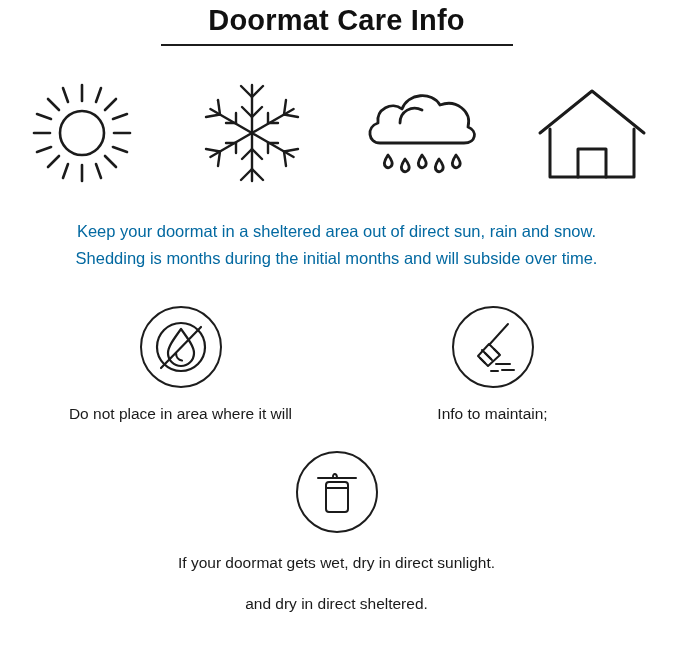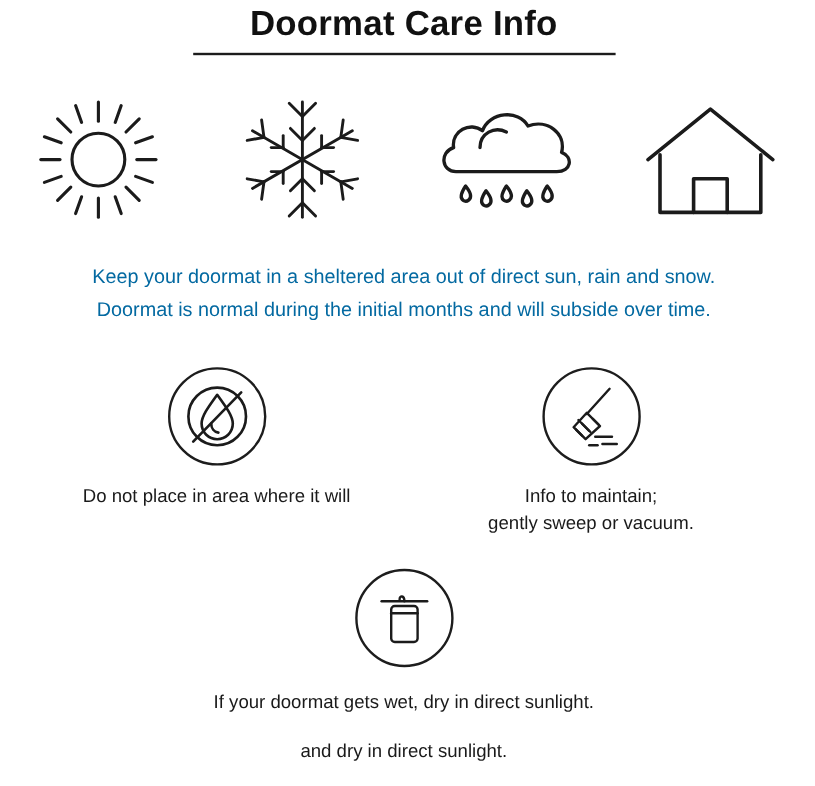--- a/index.html
+++ b/index.html
@@ -212,21 +212,21 @@
           <path d="M16 52 L16 100 L100 100 L100 52"></path>
           <path d="M44 100 L44 72 L72 72 L72 100"></path>
         </svg>
       </span>
     </div>
 
   </div>
 
   <div class="intro">
     <span class="line">Keep your doormat in a sheltered area out of direct sun, rain and snow.</span>
-    <span class="line">Doormat is normal during the initial months and will subside over time.</span>
+    <span class="line">Shedding is months during the initial months and will subside over time.</span>
   </div>
 
   <div class="care-row">
 
     <div class="care-col">
       <div class="badge">
         <span>
           <svg width="70" height="70" viewBox="0 0 70 70" fill="none" stroke="#1b1b1b" stroke-width="2.2" stroke-linecap="round" stroke-linejoin="round">
             <circle cx="35" cy="35" r="24"></circle>
             <path d="M35 17 C27 28 22 35 22 41 C22 48.5 28 54 35 54 C42 54 48 48.5 48 41 C48 35 43 28 35 17 Z"></path>
@@ -251,36 +251,35 @@
             <line x1="27" y1="41" x2="33" y2="47"></line>
             <line x1="36" y1="37" x2="41" y2="42"></line>
             <line x1="38" y1="52" x2="52" y2="52"></line>
             <line x1="44" y1="58" x2="56" y2="58"></line>
             <line x1="33" y1="59" x2="40" y2="59"></line>
           </svg>
         </span>
       </div>
       <div class="caption">
         <span class="line">Info to maintain;</span>
-        <span class="line">gently sweep or vacuum.</span>
       </div>
     </div>
 
   </div>
 
   <div class="bottom-col">
     <div class="badge">
       <span>
         <svg width="70" height="70" viewBox="0 0 70 70" fill="none" stroke="#1b1b1b" stroke-width="2" stroke-linecap="round" stroke-linejoin="round">
           <line x1="16" y1="21" x2="54" y2="21"></line>
           <path d="M35 21 C35 16 31 16 31 19.5"></path>
           <rect x="24" y="25" width="22" height="30" rx="3"></rect>
           <line x1="24" y1="31" x2="46" y2="31"></line>
         </svg>
       </span>
     </div>
     <div class="bottom-caption">
       <span class="line">If your doormat gets wet, dry in direct sunlight.</span>
-      <span class="line">and dry in direct sunlight.</span>
+      <span class="line">and dry in direct sheltered.</span>
     </div>
   </div>
 
 </div>
 
 </body></html>

